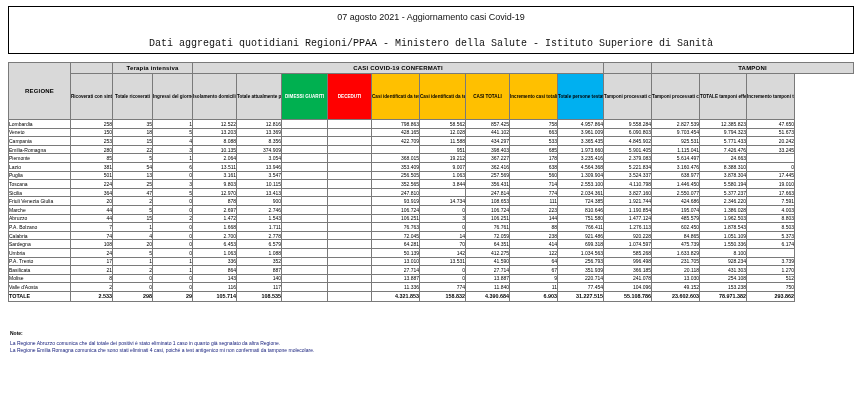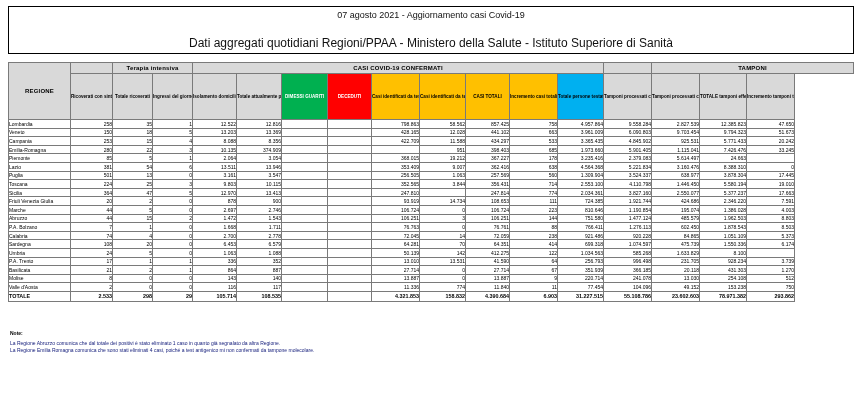--- a/index.html
+++ b/index.html
@@ -24,22 +24,23 @@
     flex-direction: column;
     align-items: center;
     justify-content: center;
     gap: 16px;
   }
   .title-line1 {
     font-size: 9px;
     color: #111;
   }
   .title-line2 {
-    font-size: 12px;
+    font-size: 10px;
     color: #111;
+    font-family: Liberation Mono, monospace;
   }
   .table-wrap {
     position: absolute;
     left: 8px; top: 62px;
     width: 846px;
   }
   table.main {
     border-collapse: collapse;
     table-layout: fixed;
     width: 846px;

